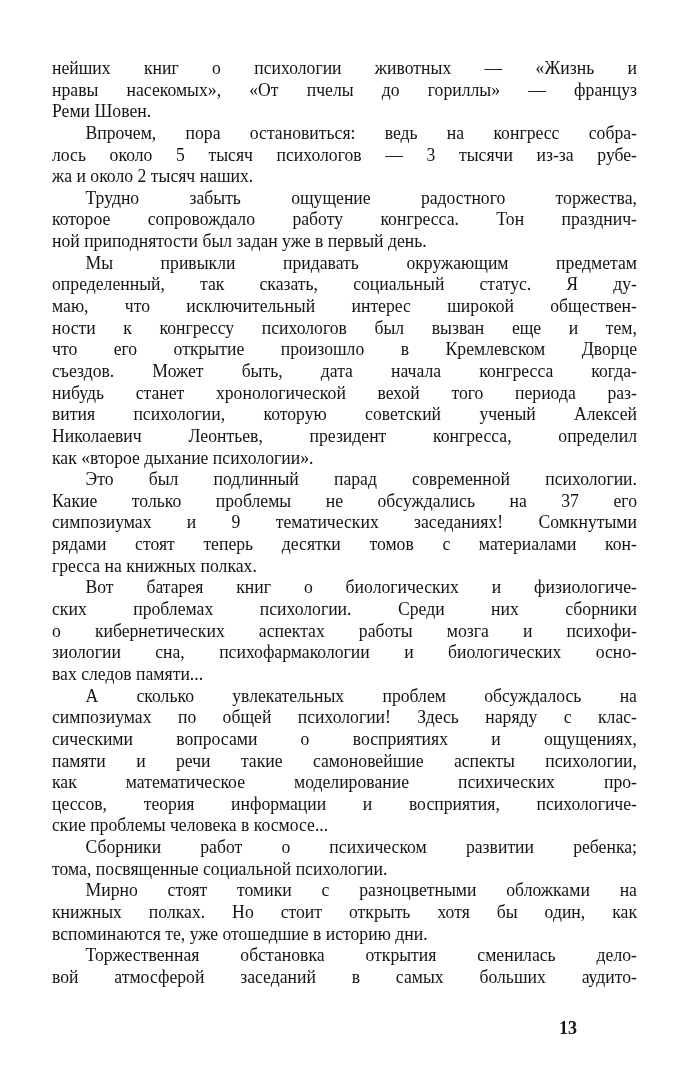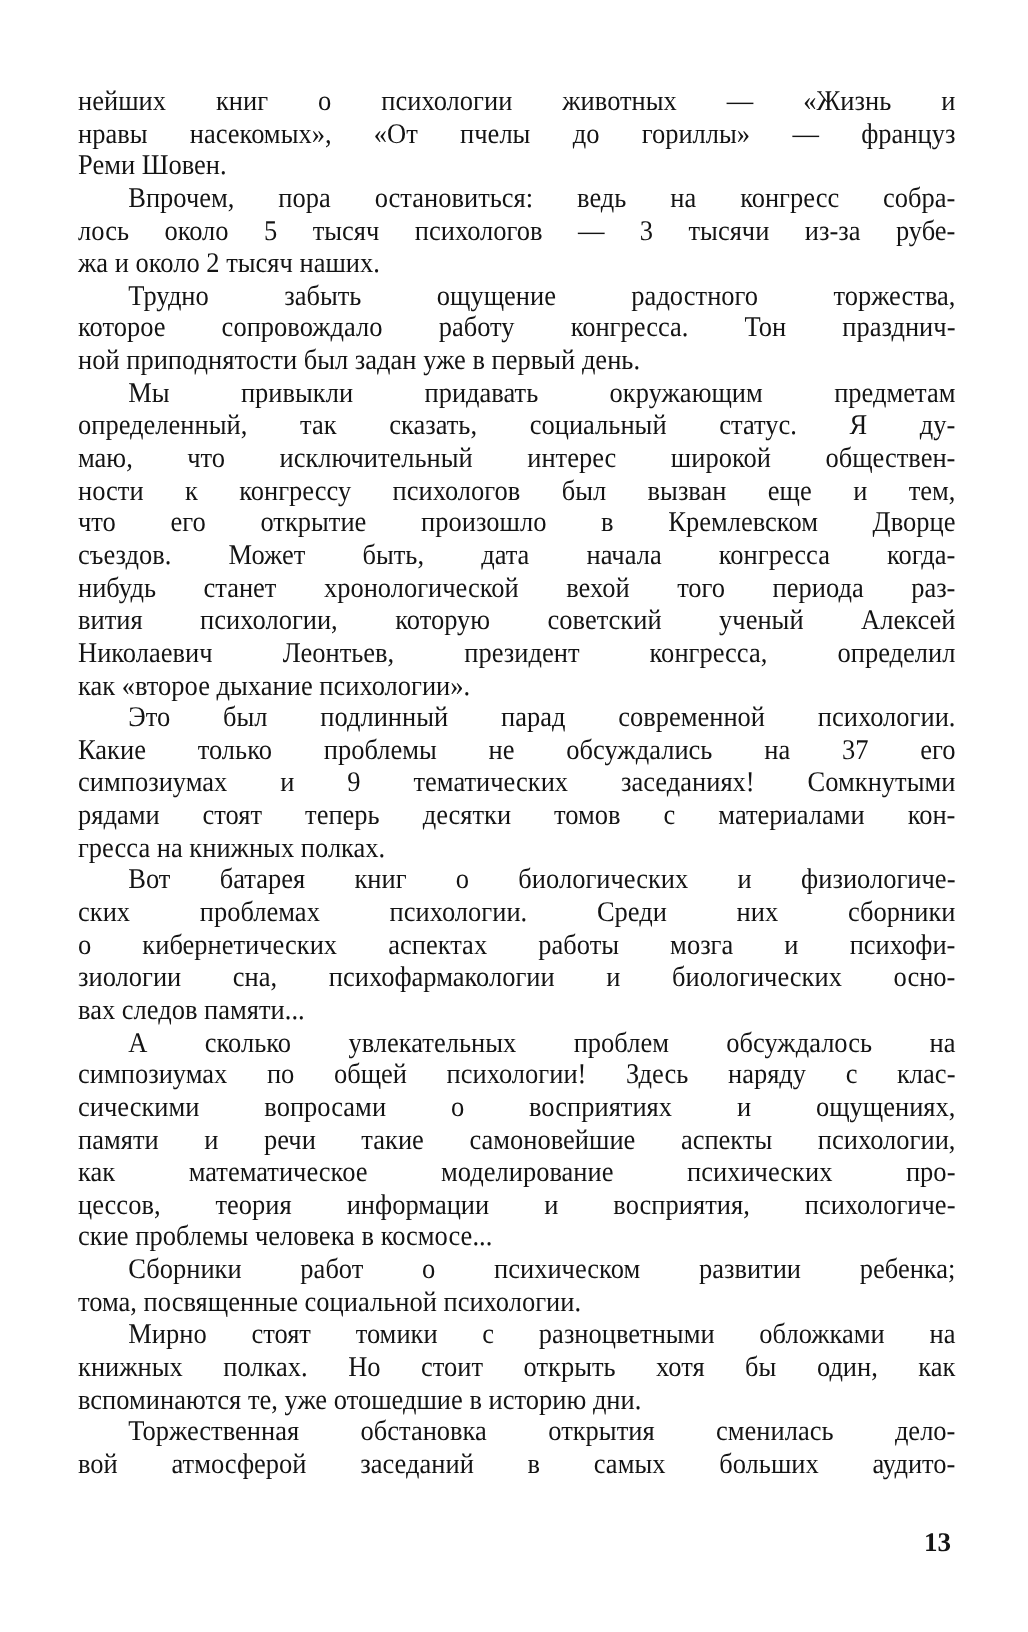--- a/index.html
+++ b/index.html
@@ -21,21 +21,21 @@
       white-space: nowrap;
       text-align: justify;
       text-align-last: justify;
       height: 21.65px;
       width: 629px;
     }
     .line.last { text-align-last: left; }
     .line.indent { padding-left: 36px; width: 593px; }
     .page-number {
       position: absolute;
-      left: 616px;
+      left: 559px;
       top: 1018px;
       font-family: "Liberation Serif", "DejaVu Serif", serif;
       font-weight: bold;
       font-size: 18px;
       color: #141414;
     }
   </style>
 </head>
 <body>
 

